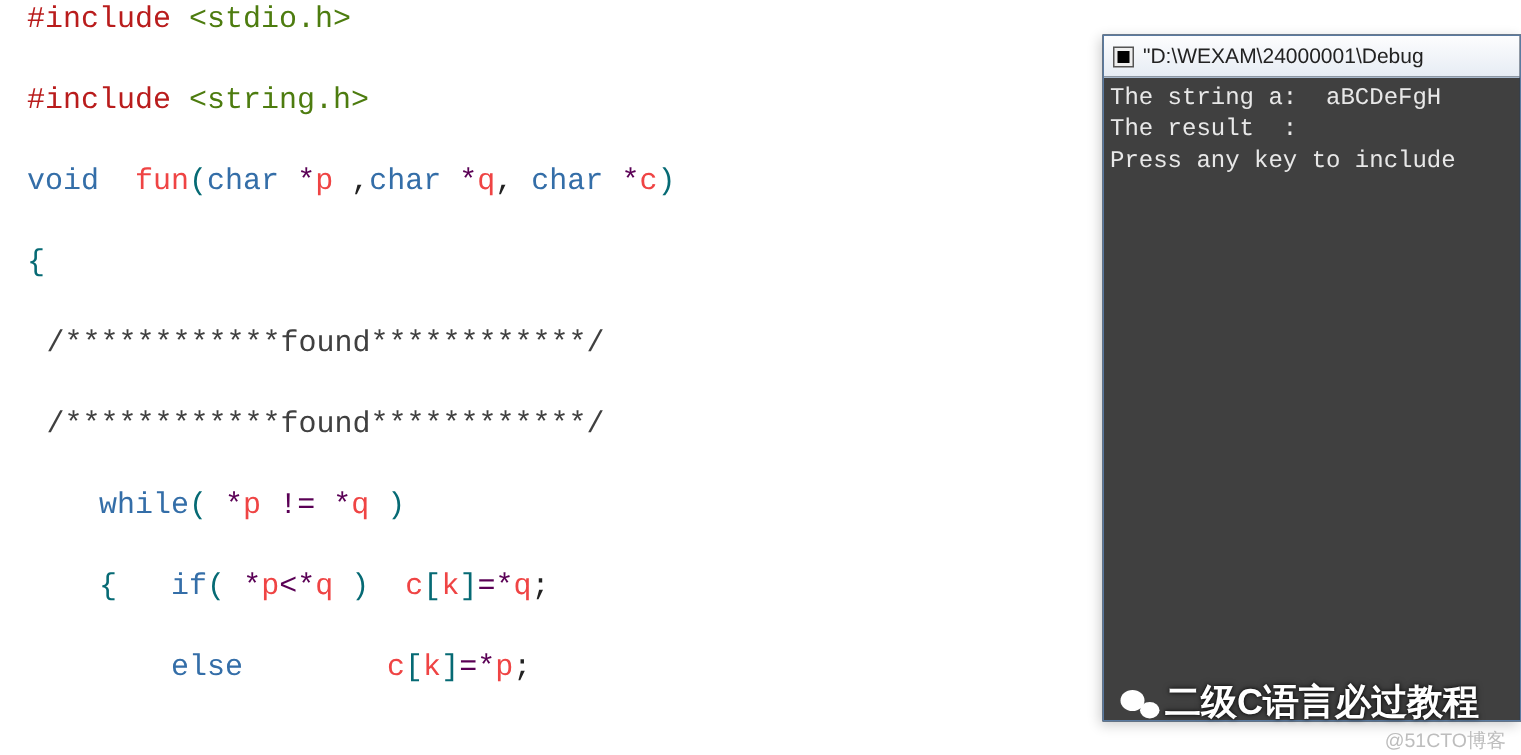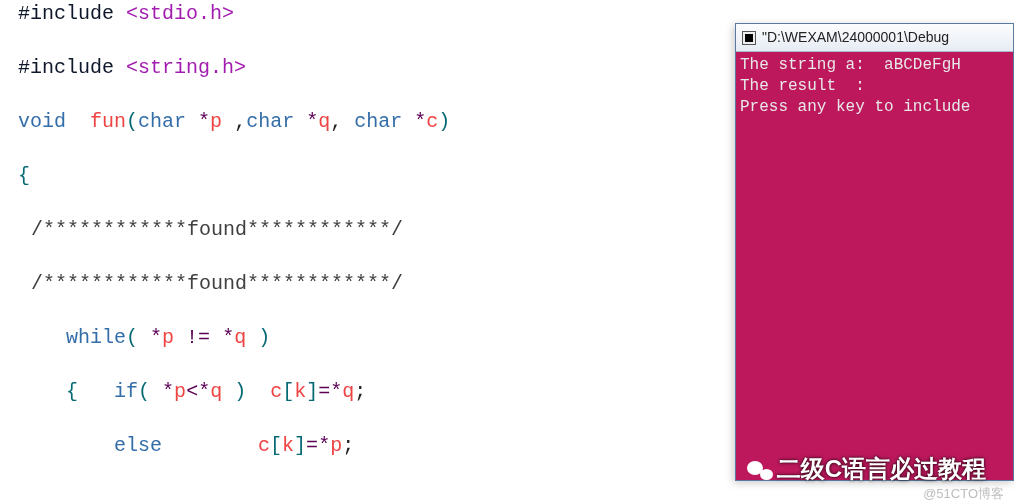--- a/index.html
+++ b/index.html
@@ -2,30 +2,30 @@
 <html><head>
 <meta charset="utf-8">
 <style>
   * { margin: 0; padding: 0; box-sizing: border-box; }
   html, body { width: 1014px; height: 503px; overflow: hidden; background: #fff; }
   body { font-family: "Courier New", Consolas, monospace; font-size: 20px; line-height: 1.35; position: relative; }
 
   .code-pane { position: absolute; left: 18px; top: 0; right: 0; bottom: 0; white-space: pre; }
   .line { display: block; }
 
-  .t-directive { color: #0f172a; }
+  .t-directive { color: #b91c1c; }
   .t-keyword   { color: #346ea8; }
   .t-type      { color: #346ea8; }
   .t-number    { color: #940b22; }
   .t-op        { color: #5a0055; }
   .t-brace     { color: #066a74; }
   .t-paren     { color: #066a74; }
   .t-bracket   { color: #066a74; }
   .t-ident     { color: #ef4444; }
-  .t-angle     { color: #a21caf; }
+  .t-angle     { color: #4d7c0f; }
   .t-semi      { color: #222; }
   .t-comment   { color: #404040; margin-left: 13px; }
 
   .console-window {
     position: absolute;
     right: 0;
     top: 23px;
     width: 279px;
     height: 458px;
     border: 1px solid #5a7aa0;
@@ -55,21 +55,21 @@
   }
   .title-icon::after {
     content: "";
     position: absolute;
     left: 2px; top: 2px; right: 2px; bottom: 2px;
     background: #000;
   }
   .console-body {
     position: absolute;
     top: 28px; left: 0; right: 0; bottom: 0;
-    background: #be185d;
+    background: #404040;
     color: #e8e8e8;
     font-family: "Courier New", monospace;
     font-size: 16px;
     line-height: 1.3;
     padding: 3px 4px;
     white-space: pre;
     overflow: hidden;
   }
 
   .watermark-bar {

